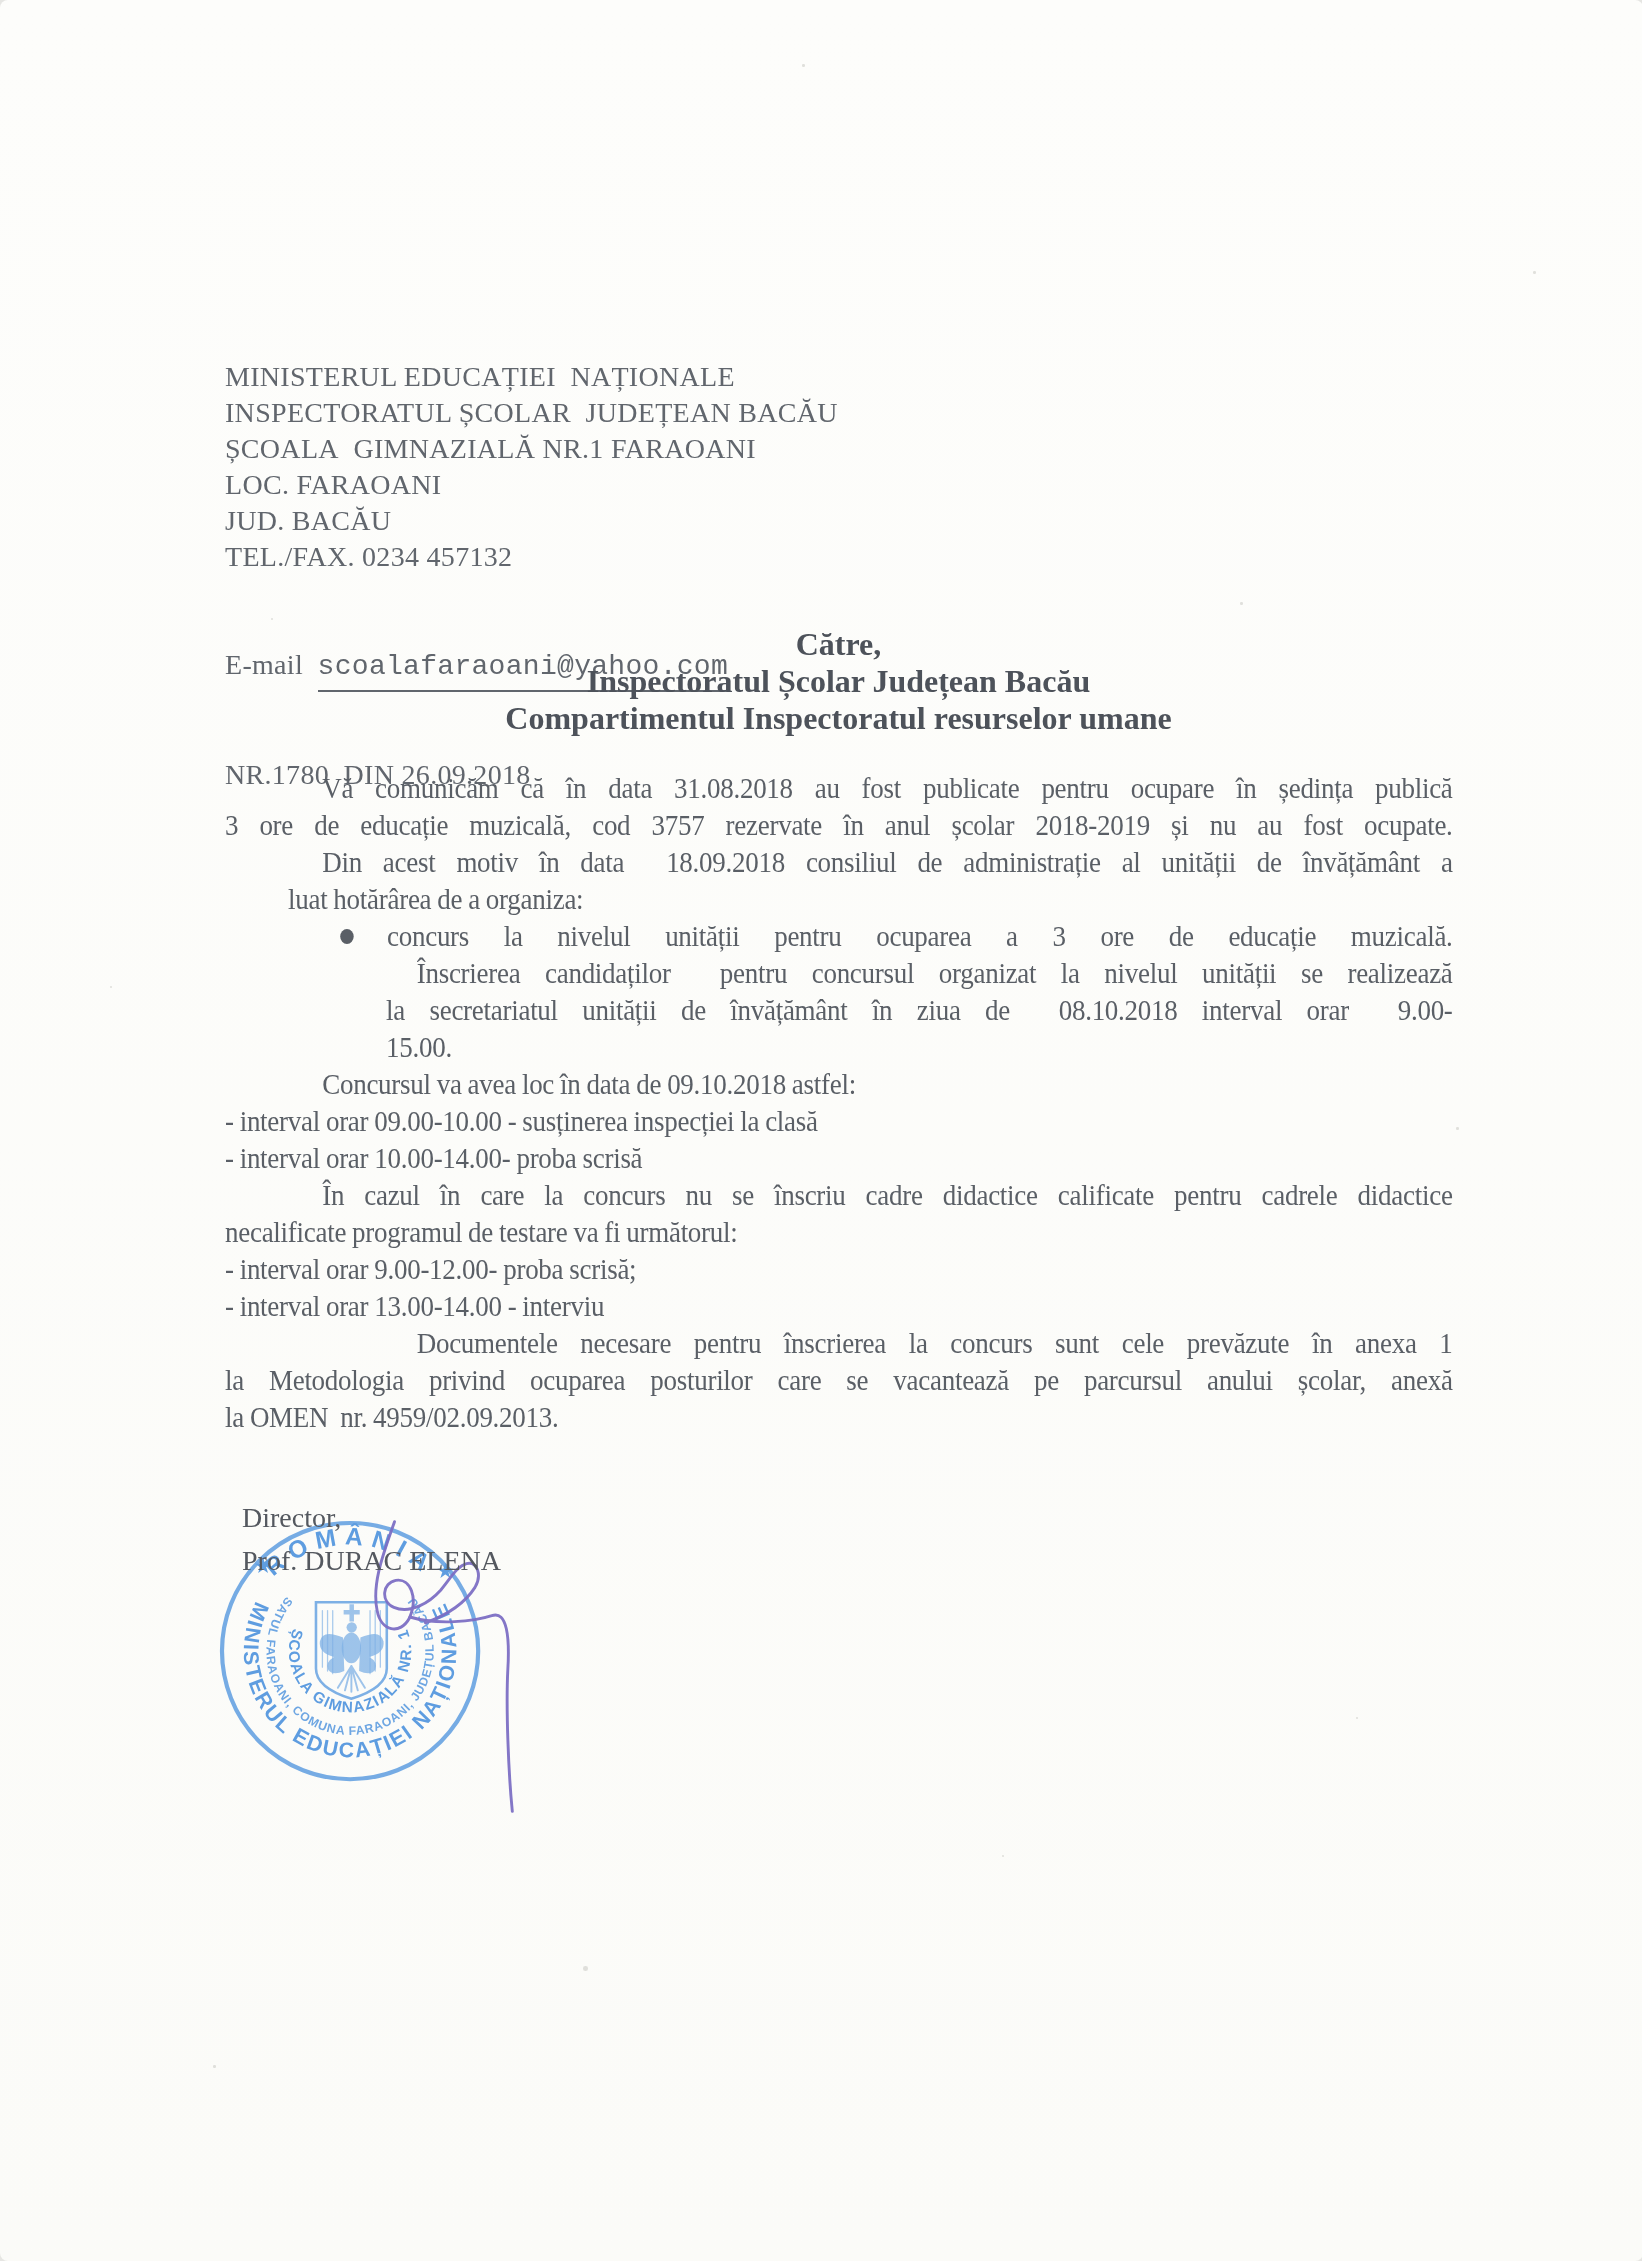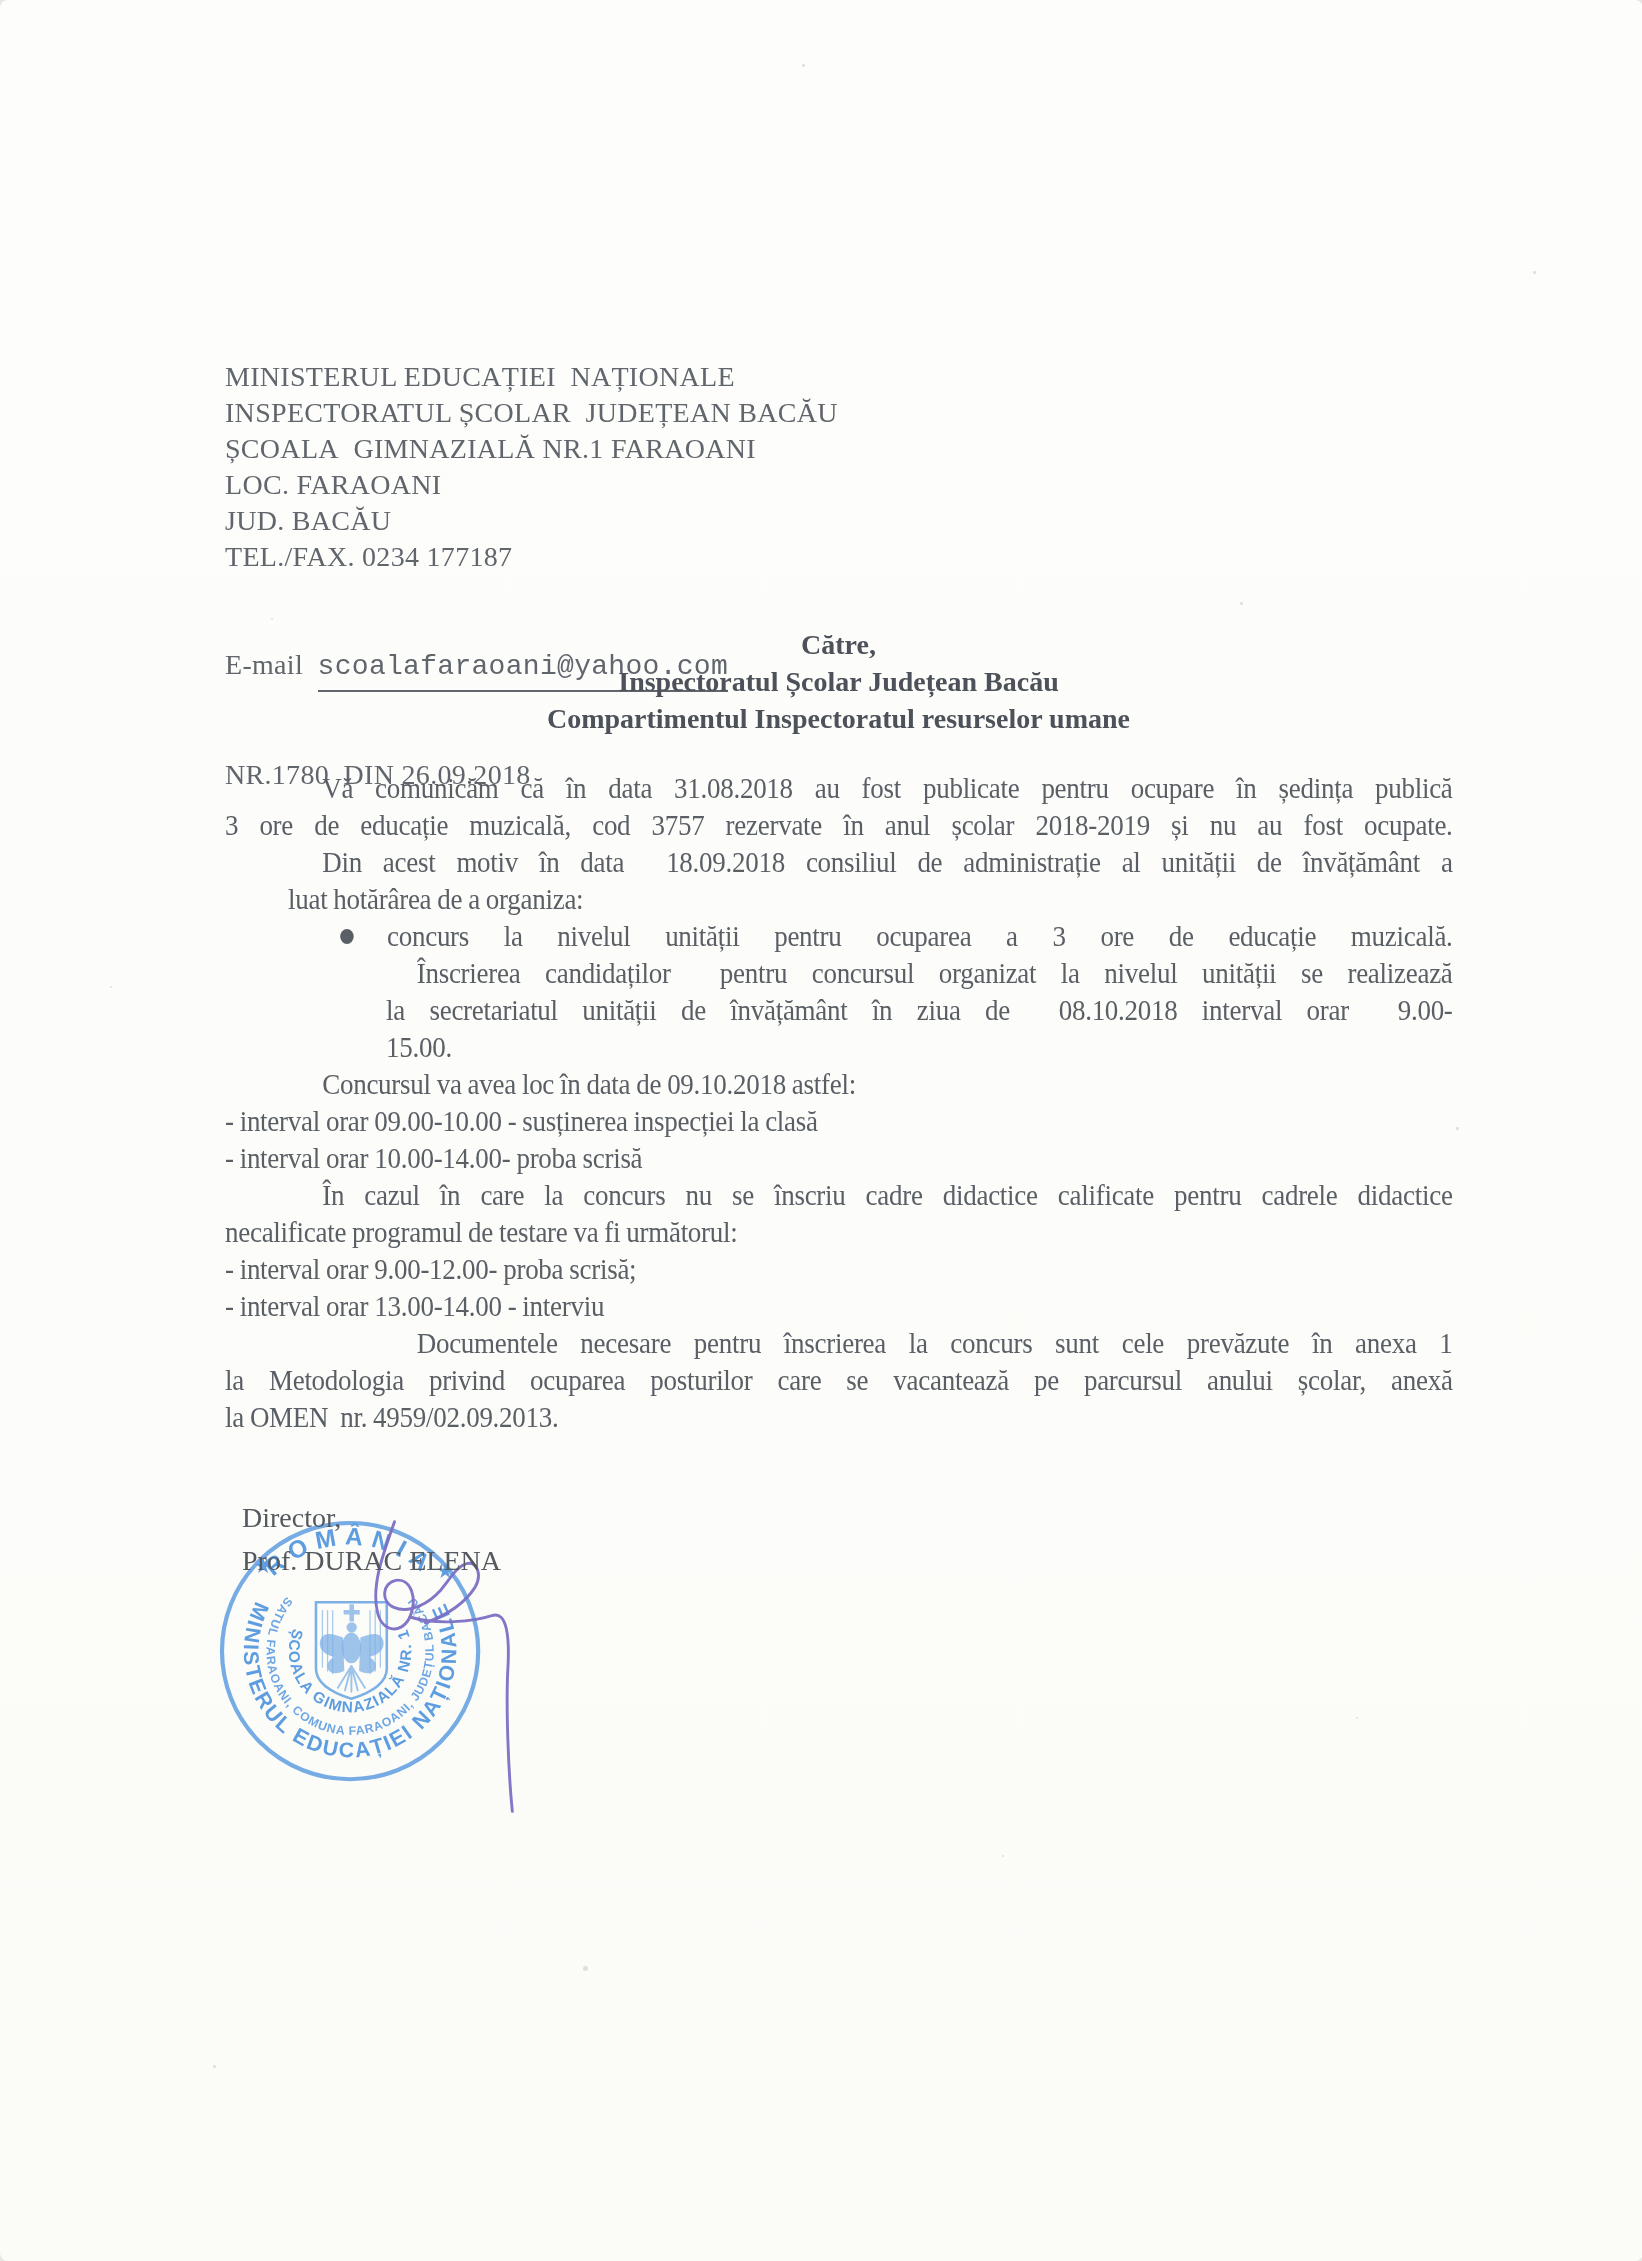--- a/index.html
+++ b/index.html
@@ -18,21 +18,21 @@
     position:absolute;left:225px;top:287px;z-index:2;
     font-size:28px;line-height:36px;color:#61666d;
     letter-spacing:0.3px;white-space:pre-wrap;
   }
   .hline{min-height:36px;}
   .u{border-bottom:2.6px solid currentColor;padding-bottom:8px;font-family:Liberation Mono, monospace;}
   
   .recipient{
     position:absolute;left:225px;top:626px;width:1227px;z-index:2;
     text-align:center;font-weight:bold;
-    font-size:28px;line-height:37px;color:#4d525a;
+    font-size:32px;line-height:37px;color:#4d525a;
     white-space:pre-wrap;
   }
   
   .bodytext{
     position:absolute;left:225px;top:769px;width:1364px;z-index:2;
     transform:scaleX(0.90);transform-origin:left top;
     font-size:30px;line-height:37px;color:#5a5f66;
     letter-spacing:-0.3px;word-spacing:-0.6px;
   }
   .line{position:relative;min-height:37px;}
@@ -53,21 +53,21 @@
   .stamp text{font-family:"Liberation Sans",sans-serif;font-weight:bold;}
   
   .speck{position:absolute;border-radius:50%;background:#c9c9c2;opacity:.55;z-index:0;}
 </style>
 </head>
 <body>
 
 <div class="page">
 
   <div class="letterhead">
-    <div id="letterhead-lines"><div class="hline">MINISTERUL EDUCAȚIEI&nbsp; NAȚIONALE</div><div class="hline">INSPECTORATUL ȘCOLAR&nbsp; JUDEȚEAN BACĂU</div><div class="hline">ȘCOALA&nbsp; GIMNAZIALĂ NR.1 FARAOANI</div><div class="hline">LOC. FARAOANI</div><div class="hline">JUD. BACĂU</div><div class="hline">TEL./FAX. 0234 177187</div></div>
+    <div id="letterhead-lines"><div class="hline">MINISTERUL EDUCAȚIEI&nbsp; NAȚIONALE</div><div class="hline">INSPECTORATUL ȘCOLAR&nbsp; JUDEȚEAN BACĂU</div><div class="hline">ȘCOALA&nbsp; GIMNAZIALĂ NR.1 FARAOANI</div><div class="hline">LOC. FARAOANI</div><div class="hline">JUD. BACĂU</div><div class="hline">TEL./FAX. 0234 457132</div></div>
     <div class="hline"><span>E-mail&nbsp; </span><span class="u">scoalafaraoani@yahoo.com</span></div>
     <div class="hline">NR.1780&nbsp; DIN 26.09.2018</div>
   </div>
 
   <div class="recipient" id="recipient"><div>Către,</div><div>Inspectoratul Școlar Județean Bacău</div><div>Compartimentul Inspectoratul resurselor umane</div></div>
 
   <div class="bodytext" id="bodytext">
       <div class="line j" style="padding-left: 108px;">Vă comunicăm că în data 31.08.2018 au fost publicate pentru ocupare în ședința publică</div>
       <div class="line j" style="padding-left: 0px;">3 ore de educație muzicală, cod 3757 rezervate în anul școlar 2018-2019 și nu au fost ocupate.</div>
       <div class="line j" style="padding-left: 108px;">Din acest motiv în data&nbsp; 18.09.2018 consiliul de administrație al unității de învățământ a</div>

